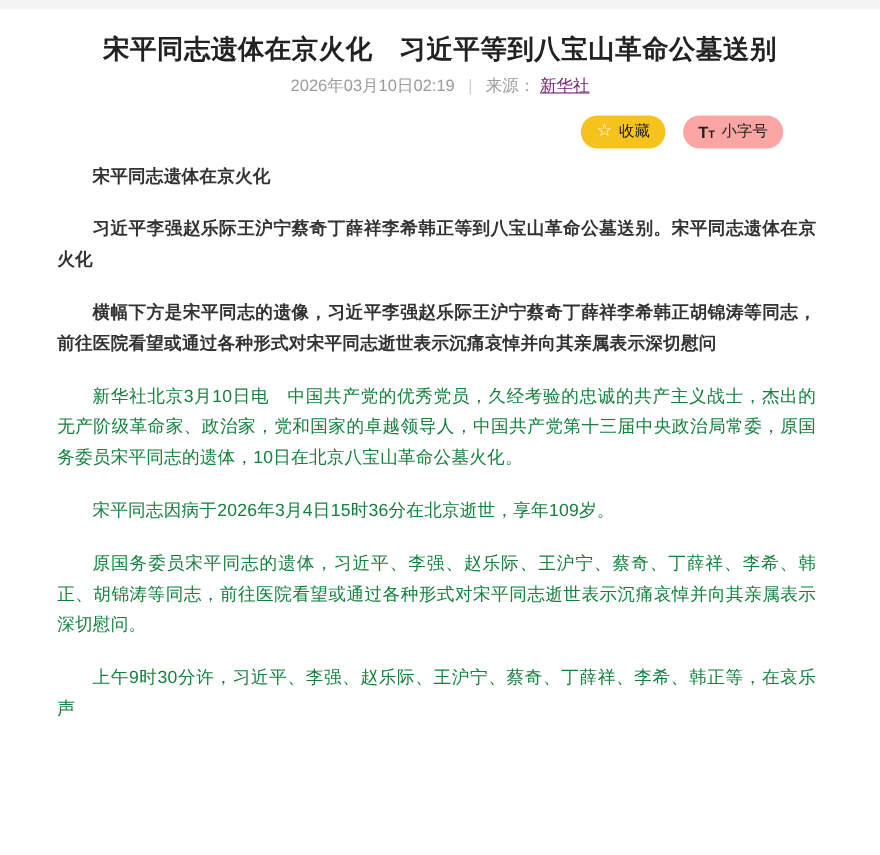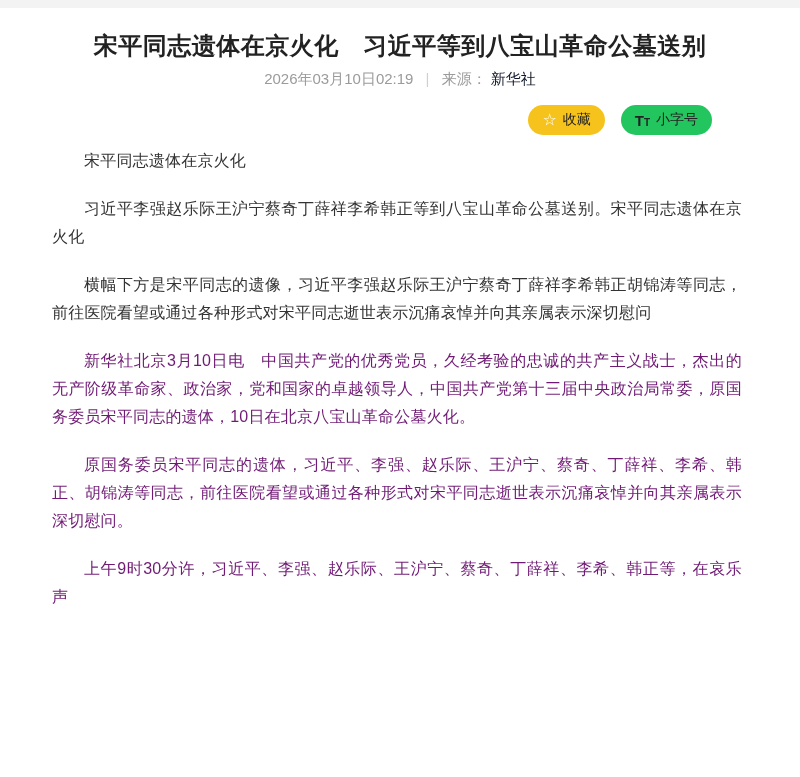--- a/index.html
+++ b/index.html
@@ -24,21 +24,21 @@
     letter-spacing: 0.5px;
   }
   .meta-row {
     margin-top: 0px;
     text-align: center;
     font-size: 15px;
     line-height: 21px;
     color: #9b9b9b;
   }
   .meta-row .divider { color: #d0d0d0; margin: 0 8px; }
-  .meta-row .source-name { color: #0f172a; }
+  .meta-row .source-name { color: #701a75; text-decoration: underline; }
   .toolbar {
     display: flex;
     justify-content: flex-end;
     align-items: center;
     gap: 16px;
     margin: 16px 88px 0 0;
     height: 30px;
   }
   .pill-btn {
     display: inline-flex;
@@ -48,39 +48,39 @@
     padding: 0 14px;
     border: none;
     border-radius: 15px;
     font-size: 14px;
     color: #222222;
     cursor: pointer;
     font-family: inherit;
   }
   .btn-fav { background: #f6c31c; }
   .btn-fav .star { color: #ffffff; font-size: 16px; line-height: 1; }
-  .btn-font { background: #22c55e; }
+  .btn-font { background: #fca5a5; }
   .btn-font .tt { font-weight: 600; letter-spacing: 0; }
   .btn-font .tt .t-big { font-size: 15px; }
   .btn-font .tt .t-small { font-size: 10px; }
   .article-body {
     width: 690px;
     margin: 12px 0 0 52px;
   }
   .article-body p {
     font-size: 16px;
     line-height: 28px;
-    color: #701a75;
+    color: #15803d;
     text-align: justify;
     text-indent: 2em;
     margin-bottom: 20px;
     letter-spacing: 0.2px;
   }
   .article-body p.bold {
-    font-weight: 400;
+    font-weight: 700;
     color: #333333;
   }
 </style>
 </head>
 <body>
 
 <div class="top-strip"></div>
 
 <h1 class="article-title">宋平同志遗体在京火化　习近平等到八宝山革命公墓送别</h1>
 
@@ -100,15 +100,16 @@
     <span class="tt"><span class="t-big">T</span><span class="t-small">T</span></span>
     <span>小字号</span>
   </button>
 </div>
 
 <div class="article-body">
     <p class="bold">宋平同志遗体在京火化</p>
     <p class="bold">习近平李强赵乐际王沪宁蔡奇丁薛祥李希韩正等到八宝山革命公墓送别。宋平同志遗体在京火化</p>
     <p class="bold">横幅下方是宋平同志的遗像，习近平李强赵乐际王沪宁蔡奇丁薛祥李希韩正胡锦涛等同志，前往医院看望或通过各种形式对宋平同志逝世表示沉痛哀悼并向其亲属表示深切慰问</p>
     <p>新华社北京3月10日电　中国共产党的优秀党员，久经考验的忠诚的共产主义战士，杰出的无产阶级革命家、政治家，党和国家的卓越领导人，中国共产党第十三届中央政治局常委，原国务委员宋平同志的遗体，10日在北京八宝山革命公墓火化。</p>
+    <p>宋平同志因病于2026年3月4日15时36分在北京逝世，享年109岁。</p>
     <p>原国务委员宋平同志的遗体，习近平、李强、赵乐际、王沪宁、蔡奇、丁薛祥、李希、韩正、胡锦涛等同志，前往医院看望或通过各种形式对宋平同志逝世表示沉痛哀悼并向其亲属表示深切慰问。</p>
     <p>上午9时30分许，习近平、李强、赵乐际、王沪宁、蔡奇、丁薛祥、李希、韩正等，在哀乐声</p>
   </div>
 
 </body></html>

